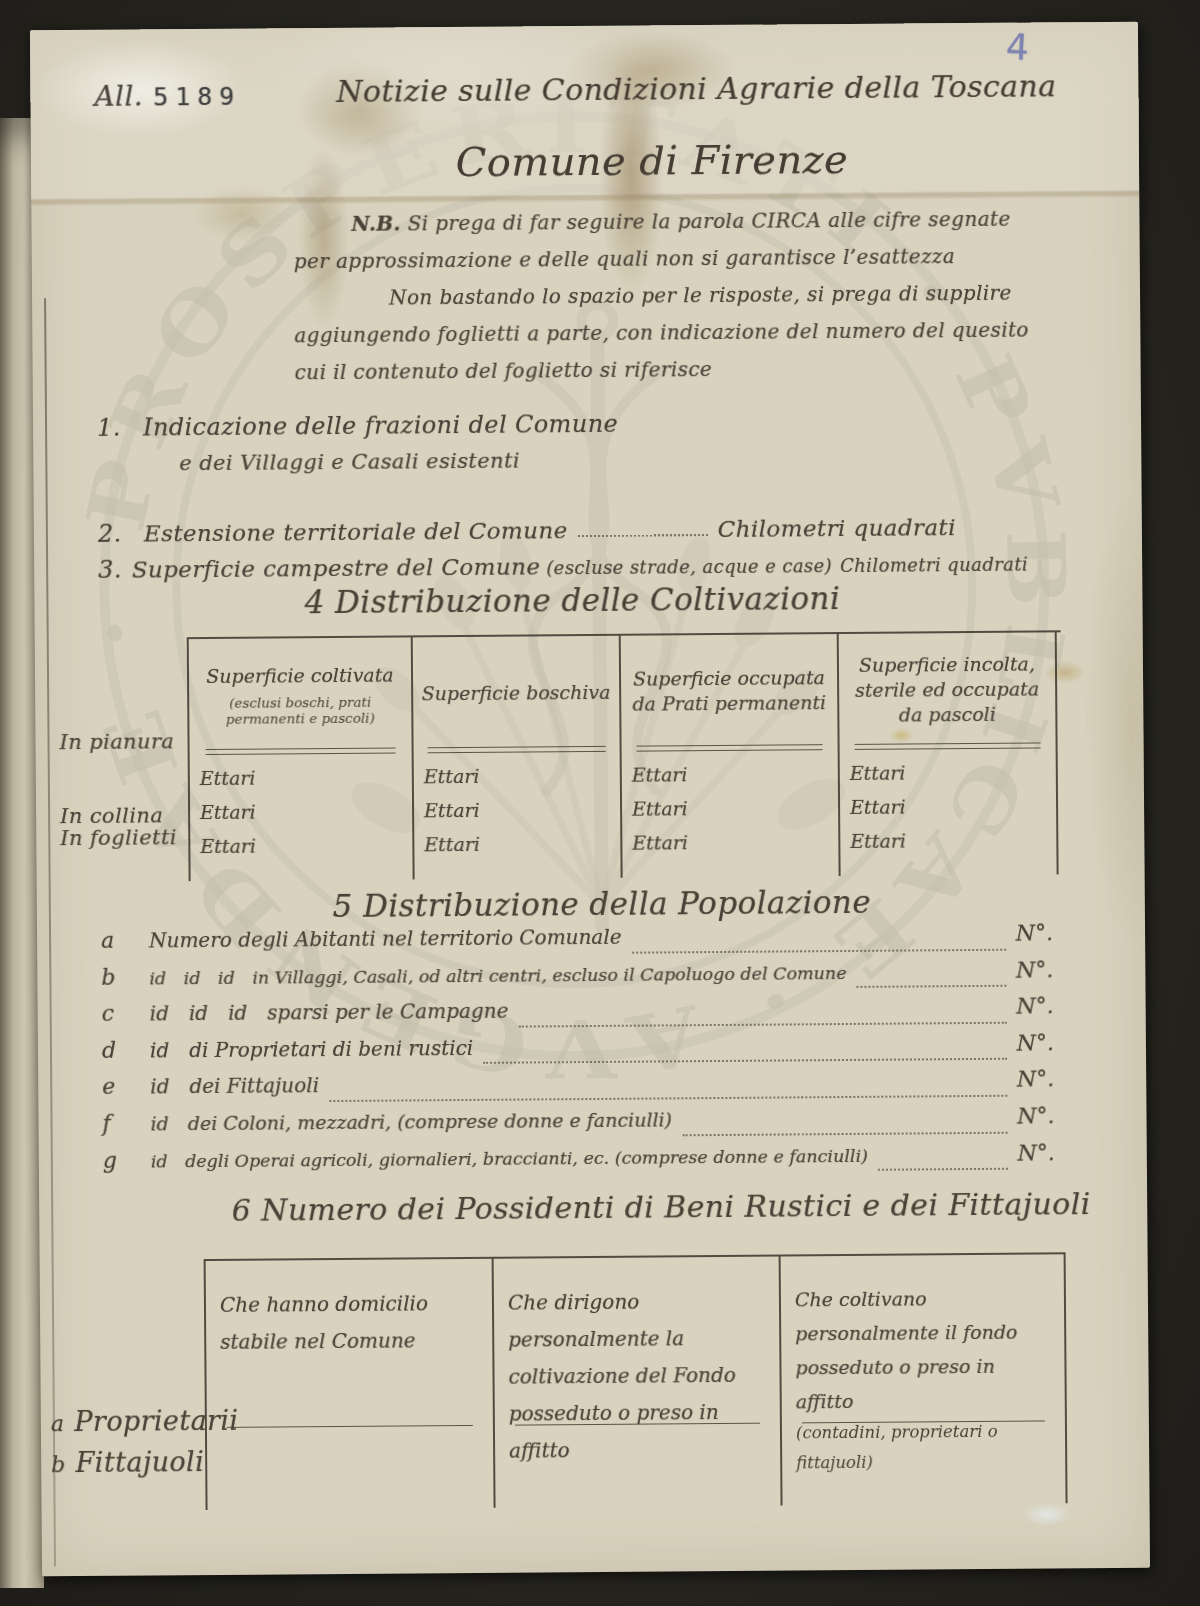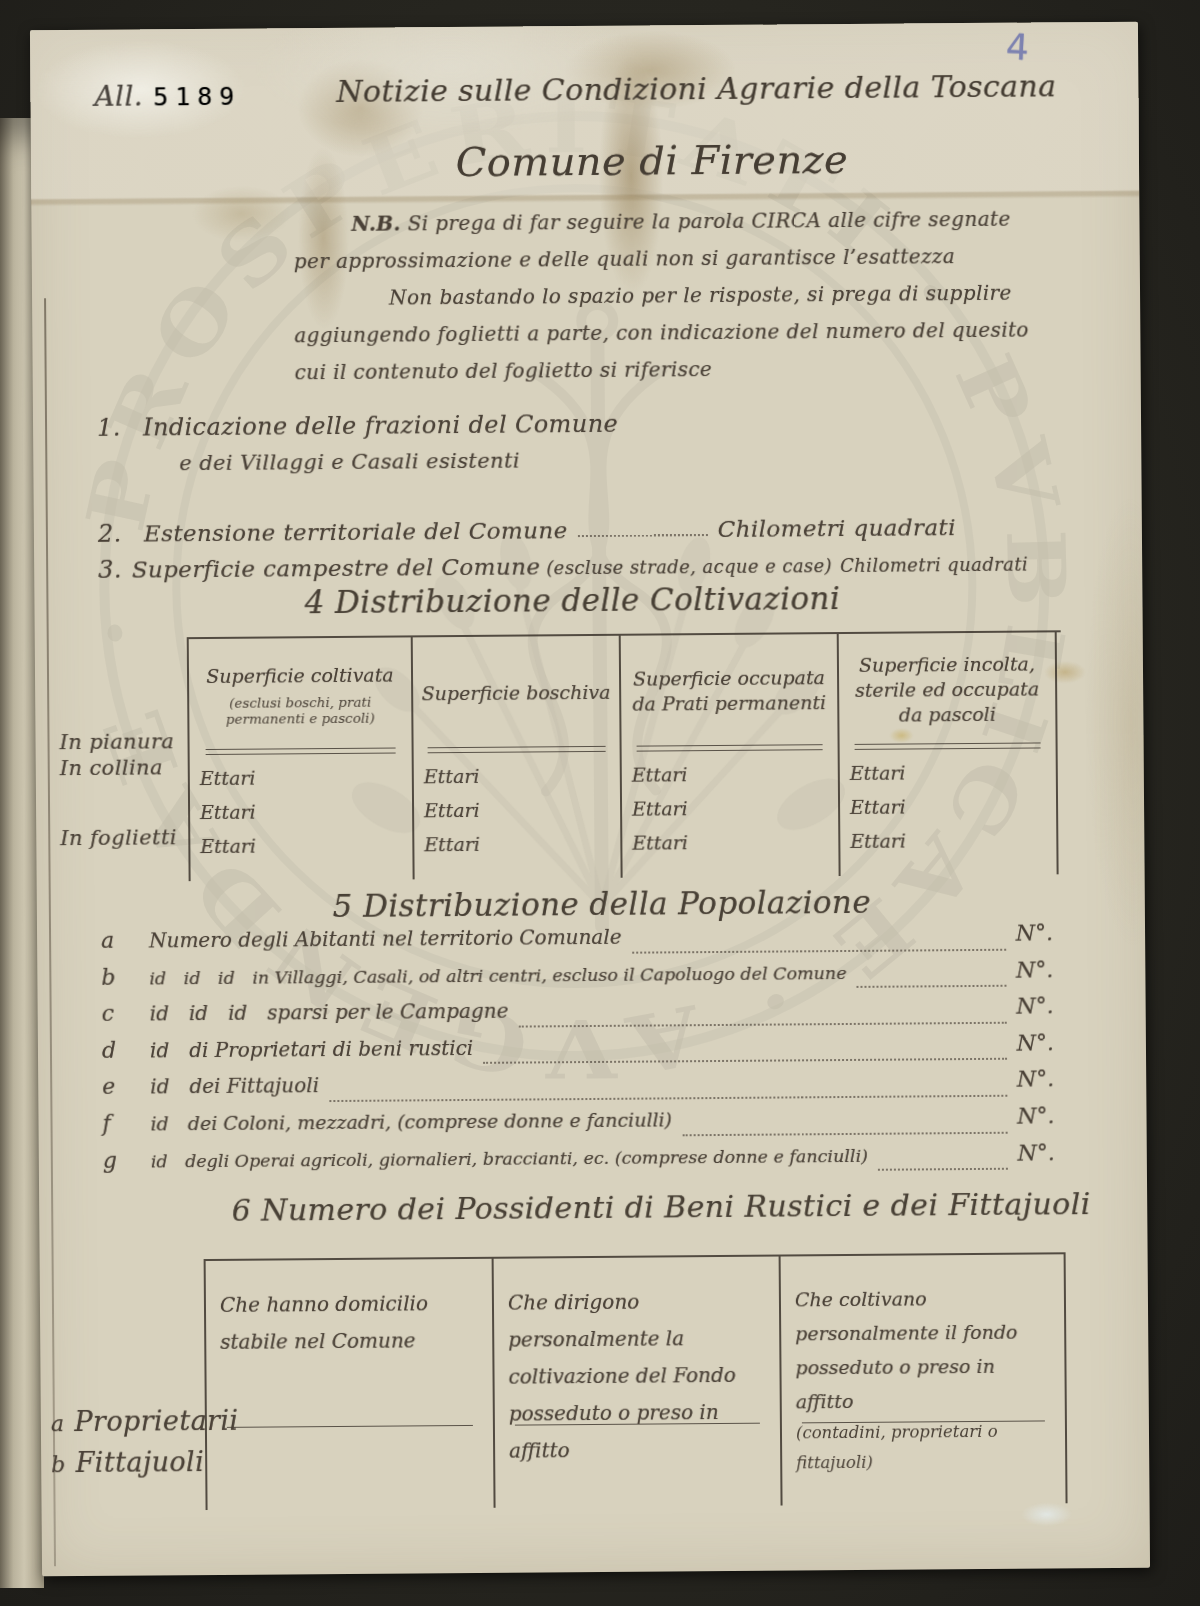--- a/index.html
+++ b/index.html
@@ -32,21 +32,21 @@
   .crease{position:absolute;left:12px;top:268px;bottom:10px;width:2px;
         background:linear-gradient(180deg, rgba(61,51,38,.55), rgba(61,51,38,.3));}
   .watermark{position:absolute;left:0;top:0;pointer-events:none;}
 
   
   .hw{position:absolute;color:#4a4137;font-style:italic;letter-spacing:.4px;
       text-shadow:0 0 .7px rgba(74,65,55,.55);white-space:nowrap;}
   .ctr{text-align:center;}
   .stamp{left:64px;top:50px;font-size:28px;color:#4b4640;}
   .stamp .num{font-family:"DejaVu Sans Mono", monospace;font-style:normal;font-size:25px;
-      color:#000000;letter-spacing:7px;margin-left:10px;text-shadow:0 0 1.2px rgba(113,116,106,.8);}
+      color:#404040;letter-spacing:7px;margin-left:10px;text-shadow:0 0 1.2px rgba(113,116,106,.8);}
   .pagenum{left:976px;top:4px;font-size:36px;color:#7d82b0;font-family:"DejaVu Sans", sans-serif;
       font-style:normal;text-shadow:0 0 1px rgba(125,130,176,.7);transform:rotate(3deg);}
   .title{left:266px;top:46px;width:800px;font-size:30px;color:#453d33;}
   .subtitle{left:221px;top:112px;width:800px;font-size:40px;color:#453d33;}
   .nb{left:262px;top:178px;width:744px;font-size:20px;line-height:37px;white-space:normal;}
   .nb p{margin:0;}
   .nb .p1{text-indent:58px;}
   .nb .p2{text-indent:95px;}
   .nb-label{font-weight:bold;text-align:center;}
   .qrow{display:flex;align-items:baseline;}
@@ -71,21 +71,21 @@
   .t4head{height:100px;display:flex;flex-direction:column;justify-content:center;
       padding:6px 6px 0 6px;text-align:center;}
   .t4title{font-size:19px;font-style:italic;color:#4a4137;line-height:25px;
       text-shadow:0 0 .7px rgba(74,65,55,.55);}
   .t4sub{font-size:13.5px;font-style:italic;color:#4a4137;line-height:16px;margin-top:6px;}
   .rule4{width:86%;margin:4px auto 6px auto;height:4px;
       border-top:1.5px solid rgba(58,50,42,.8);border-bottom:1.5px solid rgba(58,50,42,.8);}
   .t4cell{font-size:19px;font-style:italic;color:#4a4137;padding-left:10px;height:34px;
       line-height:34px;text-shadow:0 0 .7px rgba(74,65,55,.55);}
   .t4lab{left:24px;width:126px;font-size:21px;}
-  .lab0{top:700px;} .lab1{top:726px;} .lab2{top:796px;}
+  .lab0{top:700px;} .lab1{top:774px;} .lab2{top:796px;}
 
   
   .s5list{position:absolute;left:64px;top:898px;width:952px;}
   .s5row{display:flex;align-items:baseline;height:36.6px;font-style:italic;color:#4a4137;
       text-shadow:0 0 .7px rgba(74,65,55,.55);white-space:nowrap;}
   .s5letter{width:48px;font-size:22px;}
   .s5text{font-size:20px;}
   .s5row:nth-child(2) .s5text{font-size:17.5px;}
   .s5row:nth-child(6) .s5text{font-size:19px;}
   .s5row:nth-child(7) .s5text{font-size:17.5px;}

